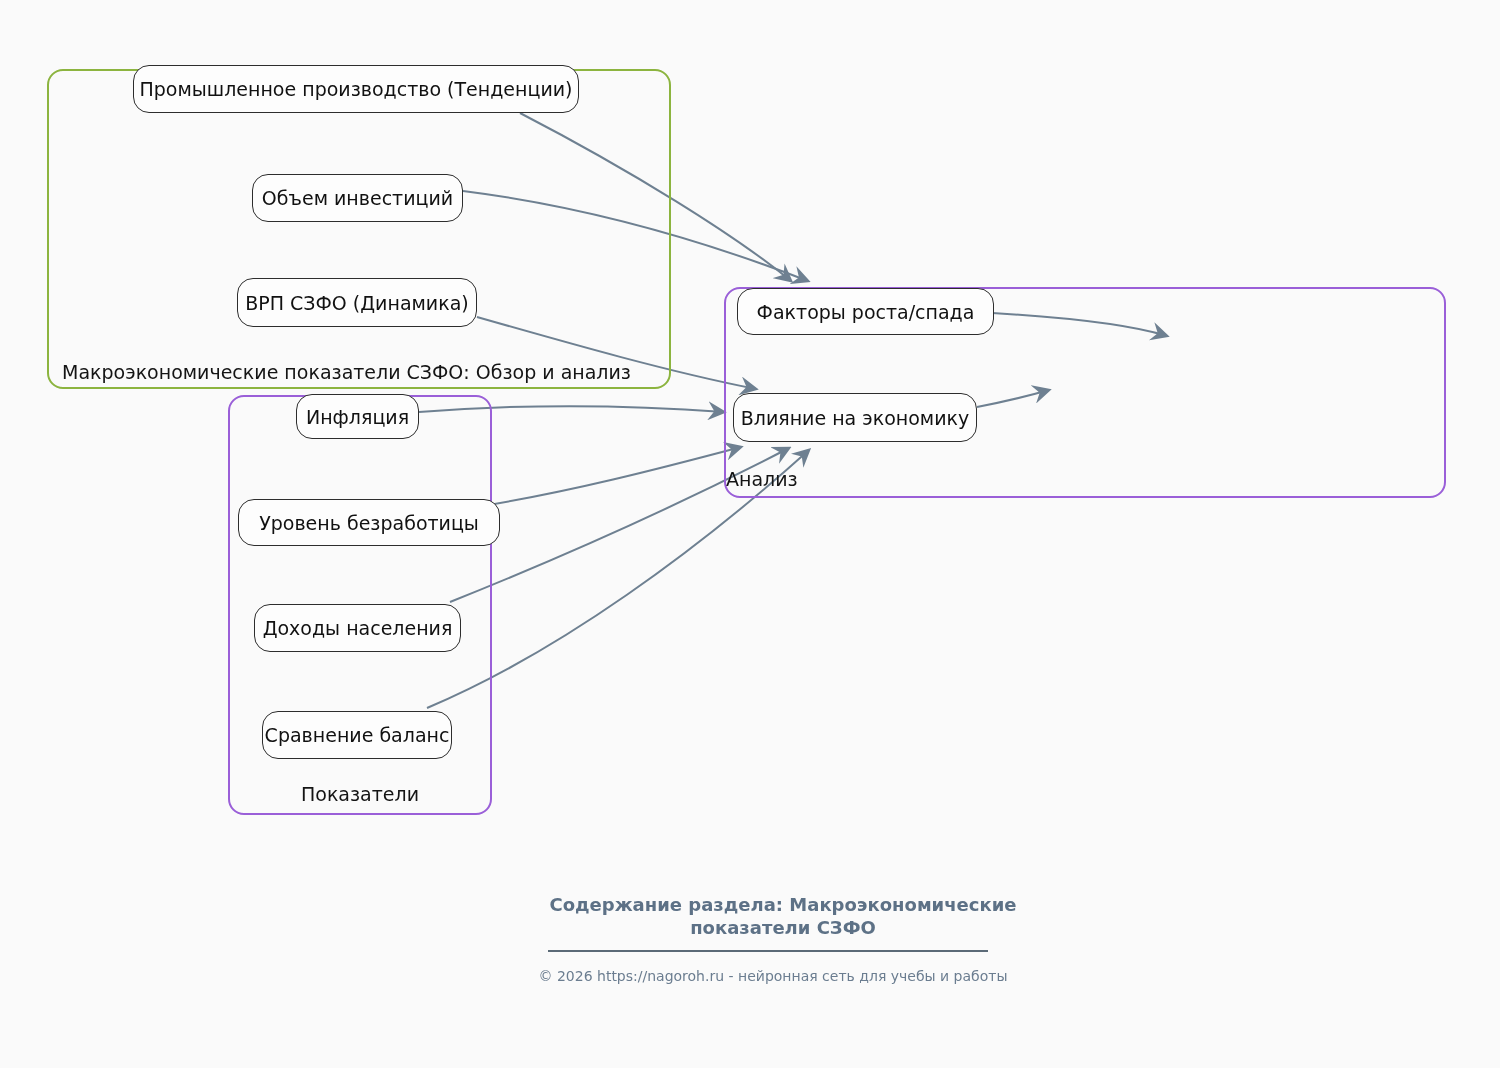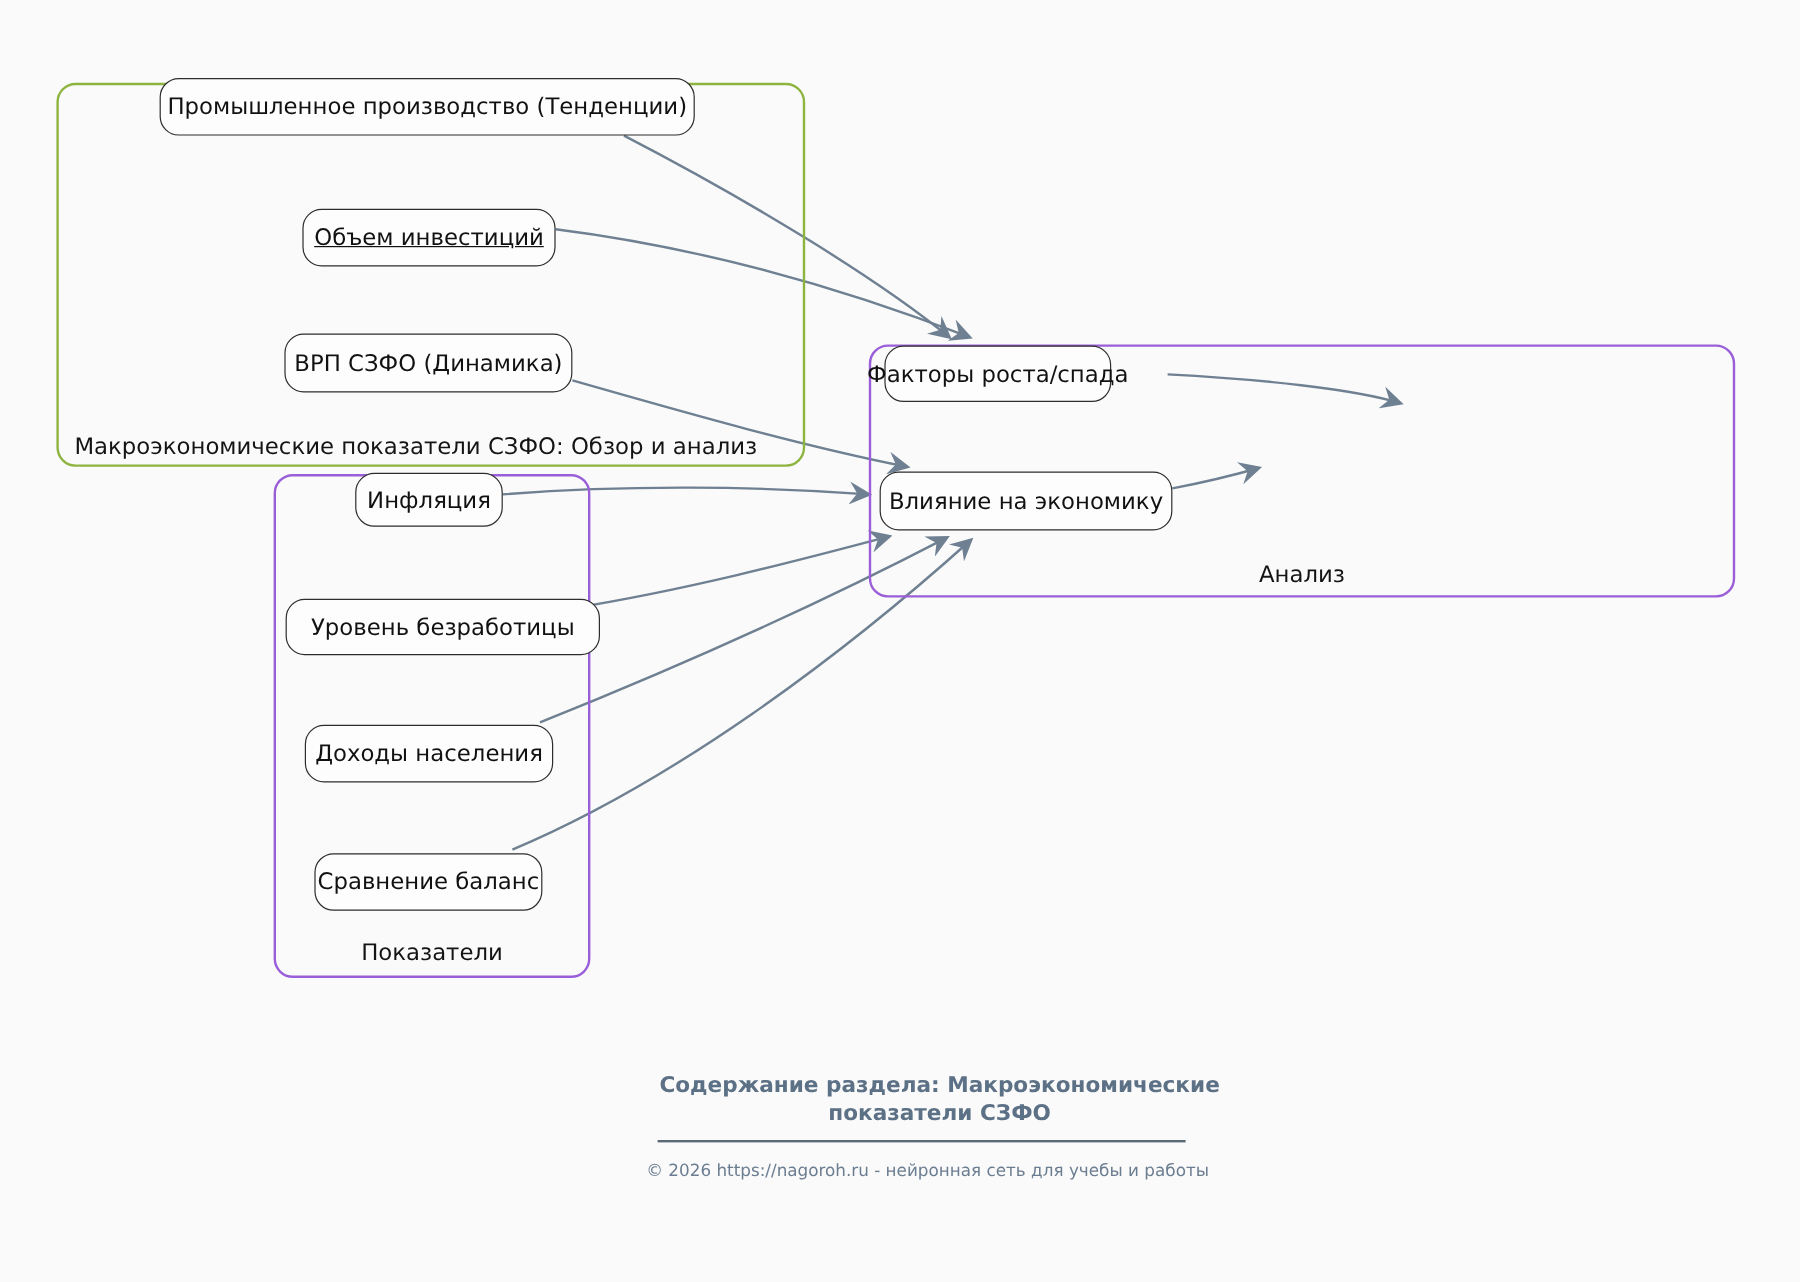--- a/index.html
+++ b/index.html
@@ -63,38 +63,38 @@
 
   <div class="group green" style="left:47px;top:58px;width:620px;height:316px;">
     <div class="group-label" style="left:13px;bottom:4px;">Макроэкономические показатели СЗФО: Обзор и анализ</div>
   </div>
 
   <div class="group purple" style="left:228px;top:384px;width:260px;height:416px;">
     <div class="group-label" style="left:0;right:0;bottom:8px;text-align:center;">Показатели</div>
   </div>
 
   <div class="group purple" style="left:724px;top:276px;width:718px;height:207px;">
-    <div class="group-label" style="left:0;right:0;bottom:6px;text-align:center;">Анализ</div>
+    <div class="group-label" style="left:0;right:0;bottom:6px;">Анализ</div>
   </div>
 
   <div class="node" style="left:133px;top:65px;width:446px;height:48px;">Промышленное производство (Тенденции)</div>
 
-  <div class="node" style="left:252px;top:174px;width:211px;height:48px;text-decoration:underline;">Объем инвестиций</div>
+  <div class="node" style="left:252px;top:174px;width:211px;height:48px;">Объем инвестиций</div>
 
   <div class="node" style="left:237px;top:278px;width:240px;height:49px;">ВРП СЗФО (Динамика)</div>
 
   <div class="node" style="left:296px;top:394px;width:123px;height:45px;">Инфляция</div>
 
   <div class="node" style="left:238px;top:499px;width:262px;height:47px;">Уровень безработицы</div>
 
   <div class="node" style="left:254px;top:604px;width:207px;height:48px;">Доходы населения</div>
 
   <div class="node" style="left:262px;top:711px;width:190px;height:48px;">Сравнение баланс</div>
 
-  <div class="node" style="left:737px;top:288px;width:189px;height:47px;">Факторы роста/спада</div>
+  <div class="node" style="left:737px;top:288px;width:257px;height:47px;">Факторы роста/спада</div>
 
 
   <div class="node" style="left:733px;top:393px;width:244px;height:49px;">Влияние на экономику</div>
 
   <div class="footer-title">
     <span>Содержание раздела: Макроэкономические</span><br>
     <span>показатели СЗФО</span>
   </div>
 
   <div class="footer-divider"></div>

